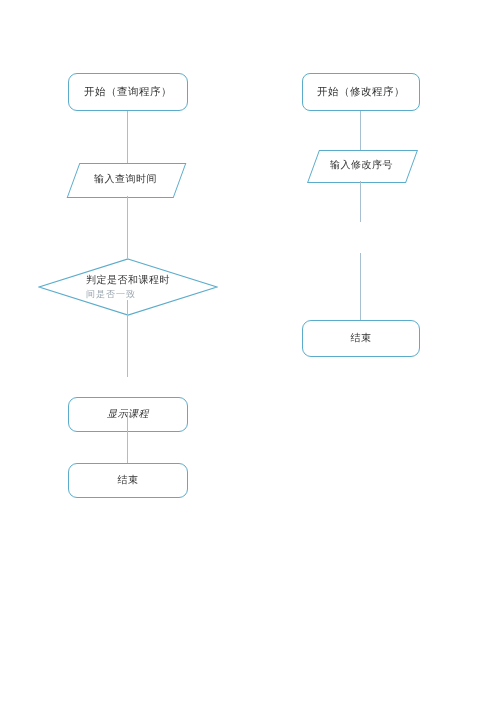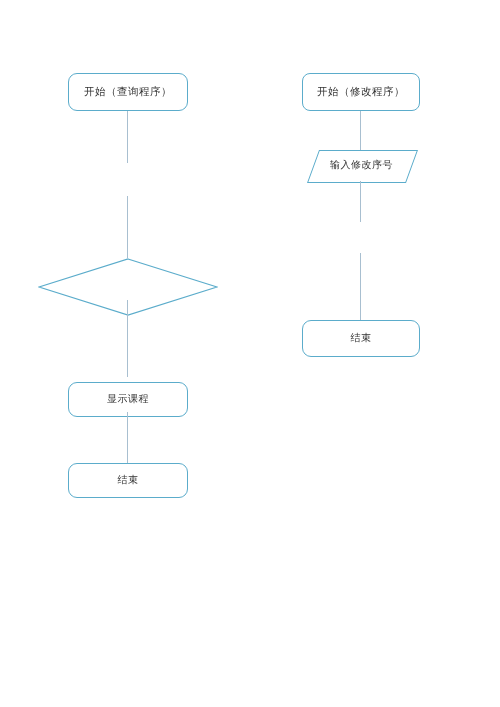--- a/index.html
+++ b/index.html
@@ -99,32 +99,40 @@
 <body>
 
 <div id="flowchart-canvas">
 
   <div class="node rounded" style="left:68px; top:73px; width:120px; height:38px;">
     <span class="node-label label-11">开始（查询程序）</span>
   </div>
 
   <div class="connector" style="left:127px; top:111px; height:52px;"></div>
 
+  <div class="node parallelogram" style="left:73px; top:163px; width:105px; height:33px;">
+    <span class="skew-shape"></span>
+    <span class="node-label label-10">输入查询时间</span>
+  </div>
 
   <div class="connector" style="left:127px; top:196px; height:62px;"></div>
 
   <div class="node diamond" style="left:38px; top:258px; width:180px; height:58px;">
     <svg class="diamond-shape" viewBox="0 0 180 58" preserveAspectRatio="none">
       <polygon points="90,1 179,29 90,57 1,29"></polygon>
     </svg>
+    <span class="node-label label-10">
+      <span>判定是否和课程时</span>
+      <span class="line2">间是否一致</span>
+    </span>
   </div>
 
   <div class="connector" style="left:127px; top:300px; height:77px;"></div>
 
-  <div class="node rounded" style="left:68px; top:382px; width:120px; height:35px;">
+  <div class="node rounded" style="left:68px; top:397px; width:120px; height:35px;font-style:italic;">
     <span class="node-label label-10">显示课程</span>
   </div>
 
   <div class="connector" style="left:127px; top:412px; height:51px;"></div>
 
   <div class="node rounded" style="left:68px; top:463px; width:120px; height:35px;">
     <span class="node-label label-10">结束</span>
   </div>
 
   <div class="node rounded" style="left:302px; top:73px; width:118px; height:38px;border-radius:8px;">

